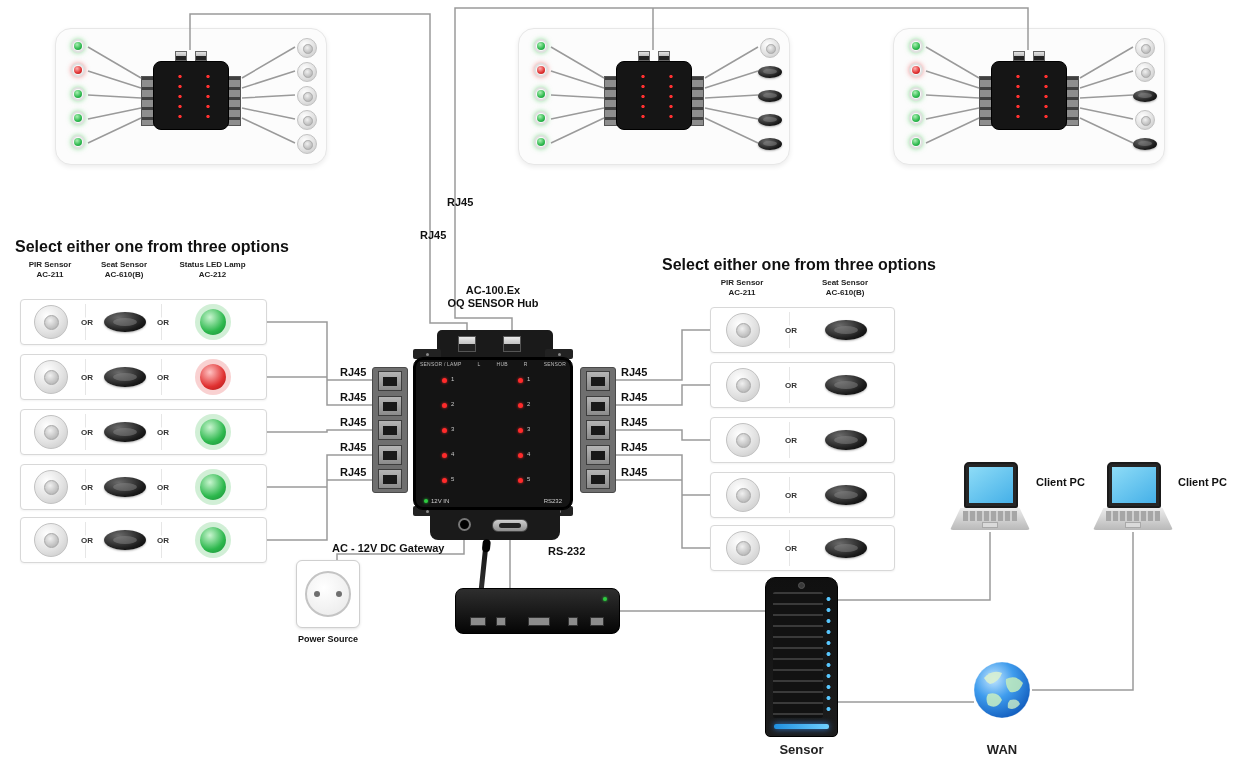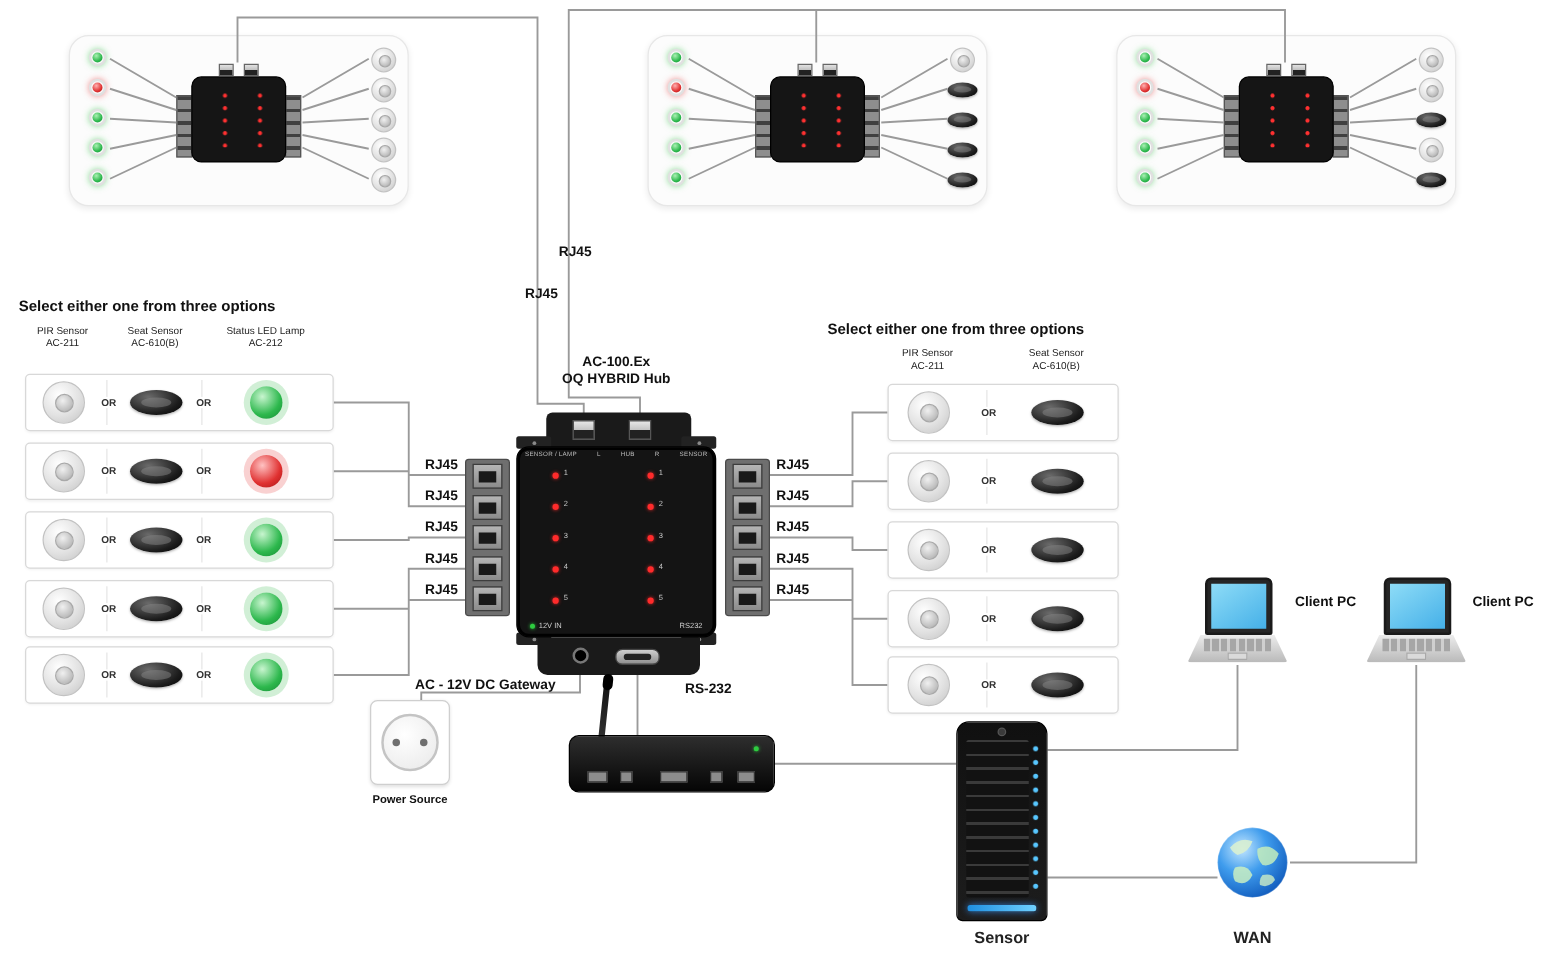--- a/index.html
+++ b/index.html
@@ -40,22 +40,22 @@
   .mh-body { position:absolute; left:12px; top:10px; right:12px; bottom:16px; background:#151515;
              border:1px solid #000; border-radius:8px; }
   .mh-side { position:absolute; top:25px; width:13px; height:50px; background:#8e8e8e; border:1px solid #555;
              background-image:repeating-linear-gradient(180deg, rgba(0,0,0,.55) 0 3px, transparent 3px 10px); }
   .mh-sideL { left:0; } .mh-sideR { right:0; }
   .mh-ledcol { position:absolute; top:12px; width:4px; height:44px; background-repeat:repeat-y;
              background-image:radial-gradient(circle at 2px 2.5px, #ff3030 1.3px, transparent 2px); background-size:4px 10px; }
   .mh-l { left:24px; } .mh-r { left:52px; }
 
   
-  .sect-title { position:absolute; font-size:12px; font-weight:bold; color:#111; z-index:2; }
-  .colhead { position:absolute; text-align:center; font-size:8px; font-weight:normal; line-height:9.5px; color:#222; z-index:2; }
+  .sect-title { position:absolute; font-size:16px; font-weight:bold; color:#111; z-index:2; }
+  .colhead { position:absolute; text-align:center; font-size:8px; font-weight:bold; line-height:9.5px; color:#222; z-index:2; }
   .opt-row { position:absolute; height:46px; background:#fff; border:1px solid #d8d8d8; border-radius:4px;
              box-shadow:0 1px 2px rgba(0,0,0,.05); z-index:2; }
   .opt-row .cell { position:absolute; top:50%; transform:translate(-50%,-50%); }
   .divider { position:absolute; top:4px; bottom:4px; width:1px; background:#e6e6e6; }
   .or { font-size:8px; font-weight:bold; color:#333; background:#fff; padding:0 2px; z-index:1; }
   .lamp { width:26px; height:26px; border-radius:50%; }
   .lamp[data-state="green"] { background:radial-gradient(circle at 38% 32%, #c8f5cf, var(--led-green,#2db84d) 60%, #168a34);
              box-shadow:0 0 0 5px rgba(70,190,90,.25); }
   .lamp[data-state="red"] { background:radial-gradient(circle at 38% 32%, #ffc2c2, var(--led-red,#e03131) 60%, #a51515);
              box-shadow:0 0 0 5px rgba(230,70,70,.25); }
@@ -279,21 +279,21 @@
   <span class="rjlbl" style="left:340px; top:441px">RJ45</span>
   <span class="rjlbl" style="left:340px; top:466px">RJ45</span>
   <span class="rjlbl" style="left:621px; top:366px">RJ45</span>
   <span class="rjlbl" style="left:621px; top:391px">RJ45</span>
   <span class="rjlbl" style="left:621px; top:416px">RJ45</span>
   <span class="rjlbl" style="left:621px; top:441px">RJ45</span>
   <span class="rjlbl" style="left:621px; top:466px">RJ45</span>
 
   <div class="hub-title">
     <div>AC-100.Ex</div>
-    <div>OQ HYBRID Hub</div>
+    <div>OQ SENSOR Hub</div>
   </div>
   <div class="hub-portbar">
     <span class="hub-port" style="left:21px"></span>
     <span class="hub-port" style="left:66px"></span>
   </div>
   <div class="wing" style="left:413px; top:349px"></div>
   <div class="wing" style="left:545px; top:349px"></div>
   <div class="wing" style="left:413px; top:506px"></div>
   <div class="wing" style="left:545px; top:506px"></div>
 

